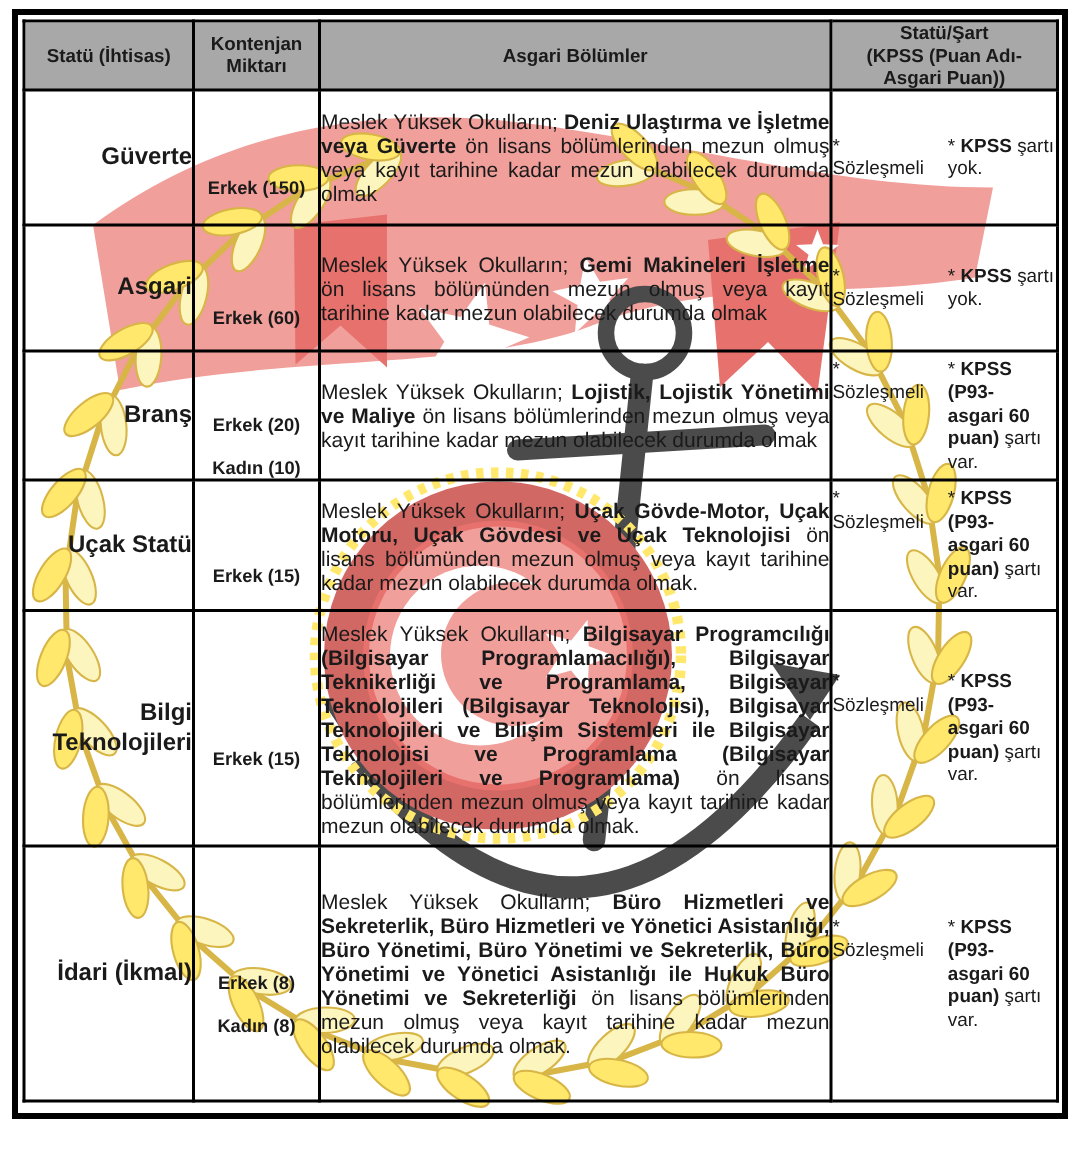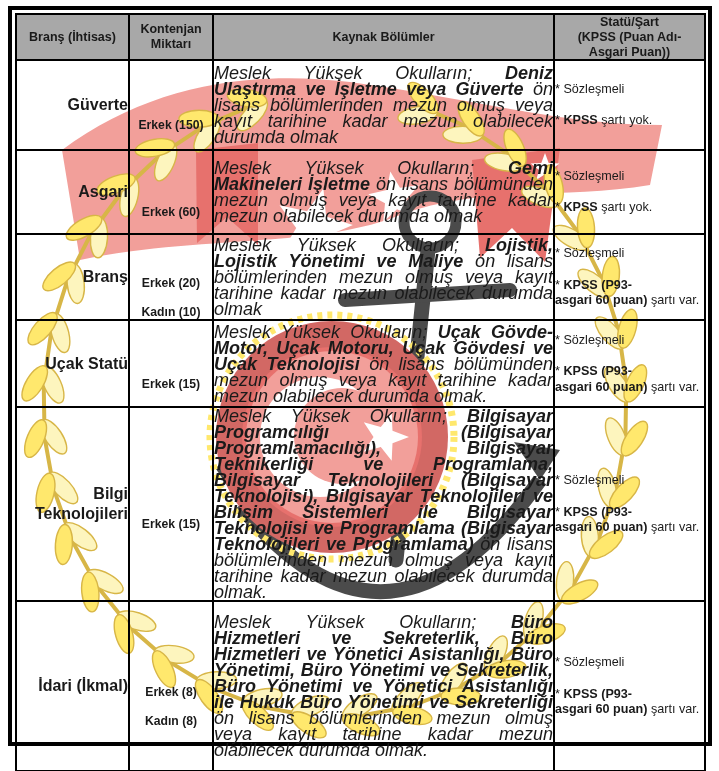--- a/index.html
+++ b/index.html
@@ -43,27 +43,26 @@
   tr.r0{height:90px;} tr.r1{height:84px;} tr.r2{height:86px;}
   tr.r3{height:87px;} tr.r4{height:157px;} tr.r5{height:170px;}
   .c-brans{
     font-weight:bold;font-size:16px;line-height:1.25;
     text-align:right;padding:2px 4px;
   }
   .c-kont{text-align:center;}
   .c-kont .wrap{display:flex;flex-direction:column;justify-content:flex-end;align-items:center;gap:15px;margin-top:40px;}
   .c-kont .line{font-weight:bold;font-size:12.2px;}
   .c-kaynak{
-    font-size:18px;line-height:16px;
+    font-size:14px;line-height:16px;
     text-align:justify;
     padding:4px 6px 4px 7px;
-    font-style:italic;
   }
   .c-statu{padding:0 4px 0 6px;}
-  .c-statu .wrap{display:flex;flex-direction:column;justify-content:center;gap:16px;}
+  .c-statu .wrap{display:flex;flex-direction:row;justify-content:center;gap:16px;}
   .statu-line{font-size:12.6px;line-height:15.5px;white-space:pre-wrap;}
   .b{font-weight:bold;}
 </style>
 </head>
 <body>
 
 <div class="page">
 
   <svg class="wm" width="719" height="771" viewBox="0 0 719 771" aria-hidden="true">
     <g opacity="0.82">
@@ -172,24 +171,24 @@
   <div class="frame">
     <table class="doc">
       <colgroup>
         <col style="width:113px">
           <col style="width:84px">
           <col style="width:341px">
           <col style="width:151px">
       </colgroup>
       <thead>
         <tr class="hrow">
-          <th>Branş (İhtisas)</th>
+          <th>Statü (İhtisas)</th>
           <th>Kontenjan
 Miktarı</th>
-          <th>Kaynak Bölümler</th>
+          <th>Asgari Bölümler</th>
           <th>Statü/Şart
 (KPSS (Puan Adı-
 Asgari Puan))</th>
         </tr>
       </thead>
       <tbody id="tbody">
           <tr class="r0">
             <td class="c-brans">Güverte</td>
             <td class="c-kont">
               <div class="wrap">

